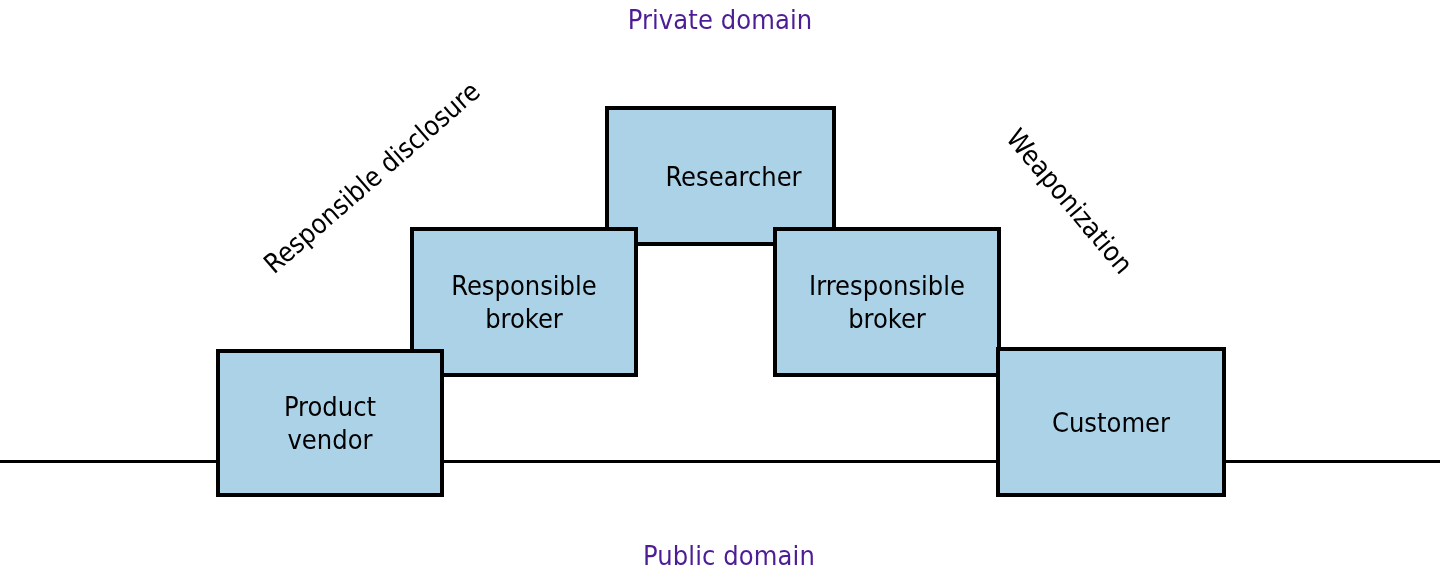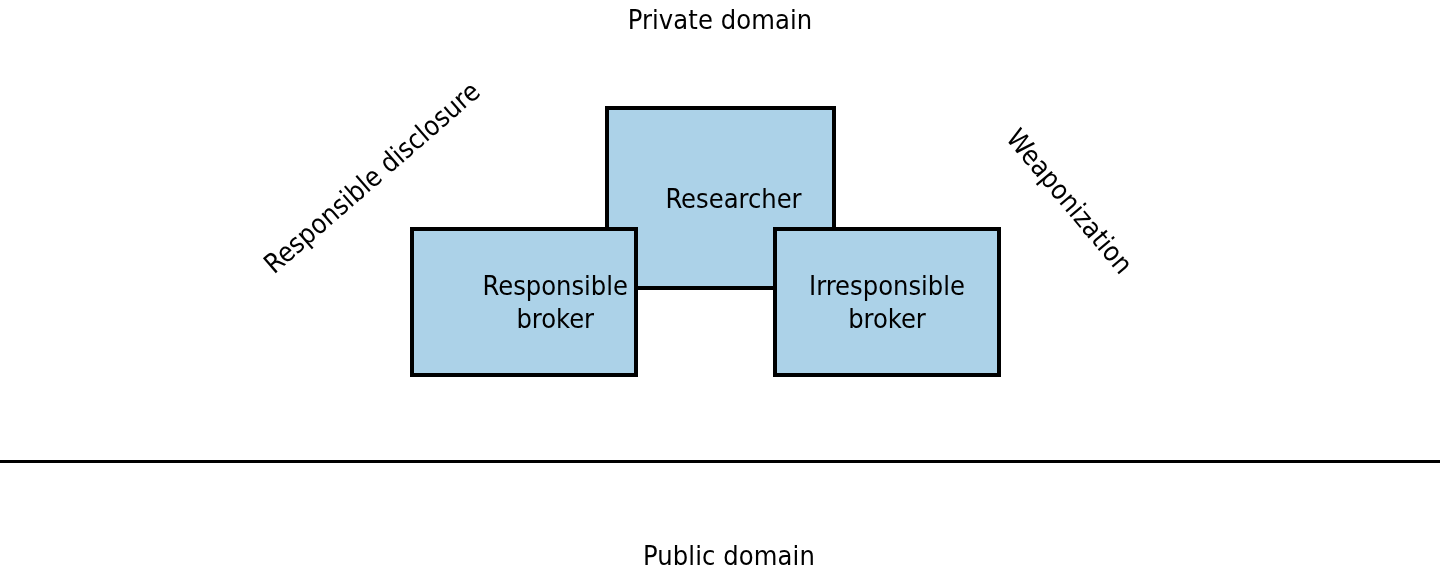--- a/index.html
+++ b/index.html
@@ -24,21 +24,21 @@
     height: 3px;
     background: #000000;
   }
 
   
   .domain-caption {
     position: absolute;
     width: 1440px;
     left: 0;
     text-align: center;
-    color: #000000;
+    color: #4c1d95;
     font-size: 27px;
     line-height: 32px;
     letter-spacing: 0.1px;
     white-space: nowrap;
   }
   #caption-private { top: 4px; }
   #caption-public  { top: 540px; margin-left: 9px; }
 
   
   .node {
@@ -52,22 +52,22 @@
     text-align: center;
     color: #000000;
     font-size: 27px;
     line-height: 33px;
     padding: 0 6px;
   }
   .node .node-label { display: block; }
 
   
   #node-product-vendor      { left: 216px; top: 349px; width: 228px; height: 148px; z-index: 4; }
-  #node-responsible-broker  { left: 410px; top: 227px; width: 228px; height: 150px; z-index: 3; justify-content: flex-end; }
-  #node-researcher          { left: 605px; top: 106px; width: 231px; height: 184px; z-index: 2; padding-left: 32px; }
+  #node-responsible-broker  { left: 410px; top: 227px; width: 228px; height: 150px; z-index: 3; }
+  #node-researcher          { left: 605px; top: 106px; width: 231px; height: 140px; z-index: 2; padding-left: 32px; }
   #node-irresponsible-broker{ left: 773px; top: 227px; width: 228px; height: 150px; z-index: 3; }
   #node-customer            { left: 996px; top: 347px; width: 230px; height: 150px; z-index: 4; }
 
   
   .flow-label {
     position: absolute;
     color: #000000;
     font-size: 27px;
     line-height: 30px;
     white-space: nowrap;
@@ -90,35 +90,44 @@
 <div id="canvas">
 
   <div id="caption-private" class="domain-caption">Private domain</div>
 
   <div class="divider" id="domain-boundary-line" style="top:460px;"></div>
 
   <div id="label-responsible-disclosure" class="flow-label">Responsible disclosure</div>
 
   <div id="label-weaponization" class="flow-label">Weaponization</div>
 
+  <div id="node-product-vendor" class="node">
+    <span class="node-label">
+      <span>Product</span><br>
+      <span>vendor</span>
+    </span>
+  </div>
 
   <div id="node-responsible-broker" class="node">
     <span class="node-label">
       <span>Responsible</span><br>
       <span>broker</span>
     </span>
   </div>
 
   <div id="node-researcher" class="node">
     <span class="node-label">Researcher</span>
   </div>
 
   <div id="node-irresponsible-broker" class="node">
     <span class="node-label">
       <span>Irresponsible</span><br>
       <span>broker</span>
     </span>
   </div>
 
+  <div id="node-customer" class="node">
+    <span class="node-label">Customer</span>
+  </div>
 
   <div id="caption-public" class="domain-caption">Public domain</div>
 
 </div>
 
 </body></html>

